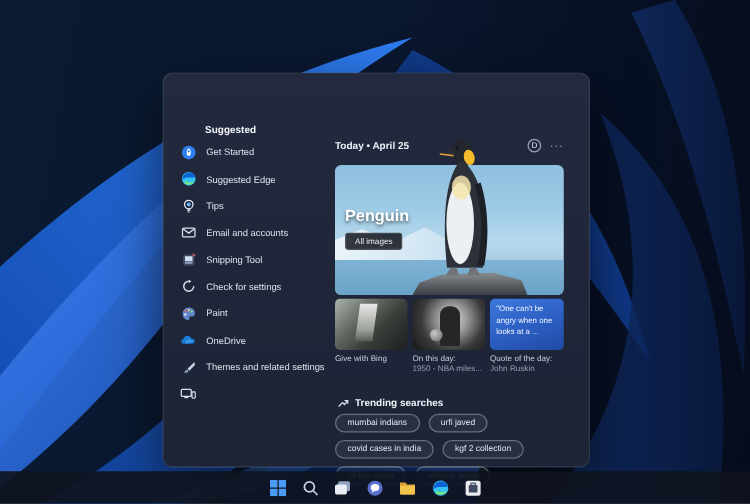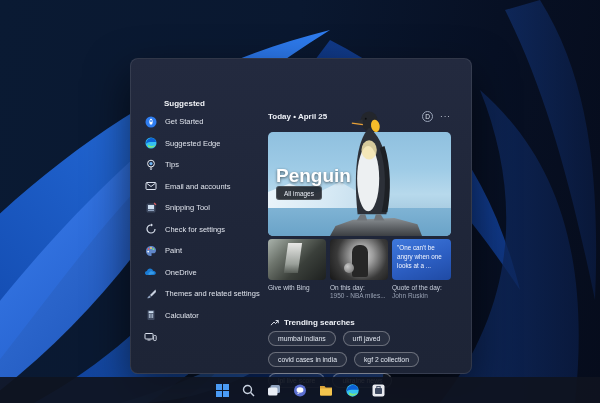--- a/index.html
+++ b/index.html
@@ -50,21 +50,21 @@
           overflow:hidden; cursor:pointer; z-index:1;
           background:linear-gradient(180deg,#8fc0df 0%,#9ecbe6 35%,#b7d9ec 60%,#8fb6cf 100%); }
   .glacier { position:absolute; left:0; top:48px; width:120px; height:34px;
              background:linear-gradient(100deg,#eef6fb 0%,#d8eaf5 50%,#bcd8ea 100%);
              clip-path:polygon(0 35%,18% 10%,40% 40%,60% 5%,85% 55%,100% 30%,100% 100%,0 100%); opacity:.95; }
   .sea { position:absolute; left:0; top:76px; width:100%; height:28px;
          background:linear-gradient(180deg,#7fb3d4 0%,#6aa3c8 100%); }
   .rock { position:absolute; left:62px; top:86px; width:92px; height:18px;
           background:linear-gradient(180deg,#8a8f93 0%,#5d6165 55%,#3c3f43 100%);
           clip-path:polygon(6% 45%,25% 10%,70% 0,95% 35%,100% 100%,0 100%); }
-  .hero-title { position:absolute; left:8px; top:55px; z-index:4; color:#fff; font-size:19px;
+  .hero-title { position:absolute; left:8px; top:55px; z-index:4; color:#fff; font-size:13px;
                 font-weight:bold; text-shadow:0 1px 3px rgba(0,0,0,.6); }
   .all-images-btn { position:absolute; left:8px; top:76px; z-index:4; background:rgba(18,21,28,.85);
                     color:#e8ecf4; font-size:6.5px; padding:2.5px 7px; border-radius:3px;
                     border:1px solid rgba(255,255,255,.15); cursor:pointer; }
   .penguin-svg { position:absolute; left:80px; top:-2px; width:48px; height:128px; z-index:3; }
 
   
   .card { position:absolute; top:129px; cursor:pointer; }
   .card-img { height:41px; border-radius:4px; overflow:hidden; position:relative; }
   .card-cap { margin-top:4px; font-size:6.5px; line-height:1.3; color:#c9d0dd; }
@@ -232,35 +232,20 @@
     <div class="sugg-item">
       <span class="si">
         <svg width="12" height="12" viewBox="0 0 12 12">
             <path d="M10.5,1.5 L5,7 L6.5,8.5 L11,4 Z" fill="#c9d2e0"></path>
             <path d="M4.5,7.5 C3.2,7.8 3.4,9.4 2,10 C3.8,10.8 5.8,9.8 5.8,8.8 Z" fill="#8fa3c0"></path>
           </svg>
       </span>
       <span>Themes and related settings</span>
     </div>
 
-    <div class="sugg-item">
-      <span class="si">
-        <svg width="12" height="12" viewBox="0 0 12 12">
-            <rect x="2.5" y="1" width="7" height="10" rx="1" fill="#3f4a61"></rect>
-            <rect x="3.6" y="2.2" width="4.8" height="2" fill="#cfe0f2"></rect>
-            <circle cx="4.4" cy="6" r="0.7" fill="#cfe0f2"></circle>
-            <circle cx="6" cy="6" r="0.7" fill="#cfe0f2"></circle>
-            <circle cx="7.6" cy="6" r="0.7" fill="#cfe0f2"></circle>
-            <circle cx="4.4" cy="8" r="0.7" fill="#cfe0f2"></circle>
-            <circle cx="6" cy="8" r="0.7" fill="#cfe0f2"></circle>
-            <circle cx="7.6" cy="8" r="0.7" fill="#cfe0f2"></circle>
-          </svg>
-      </span>
-      <span>Calculator</span>
-    </div>
 
     <div class="sugg-item">
       <span class="si">
         <svg width="13" height="12" viewBox="0 0 13 12">
             <rect x="1" y="2.5" width="8" height="5.5" rx="0.8" fill="none" stroke="#dbe2ee" stroke-width="1"></rect>
             <rect x="3.5" y="8.6" width="3" height="0.9" fill="#dbe2ee"></rect>
             <rect x="9.6" y="4.5" width="2.6" height="5" rx="0.7" fill="#202739" stroke="#dbe2ee" stroke-width="0.9"></rect>
           </svg>
       </span>
     </div>

